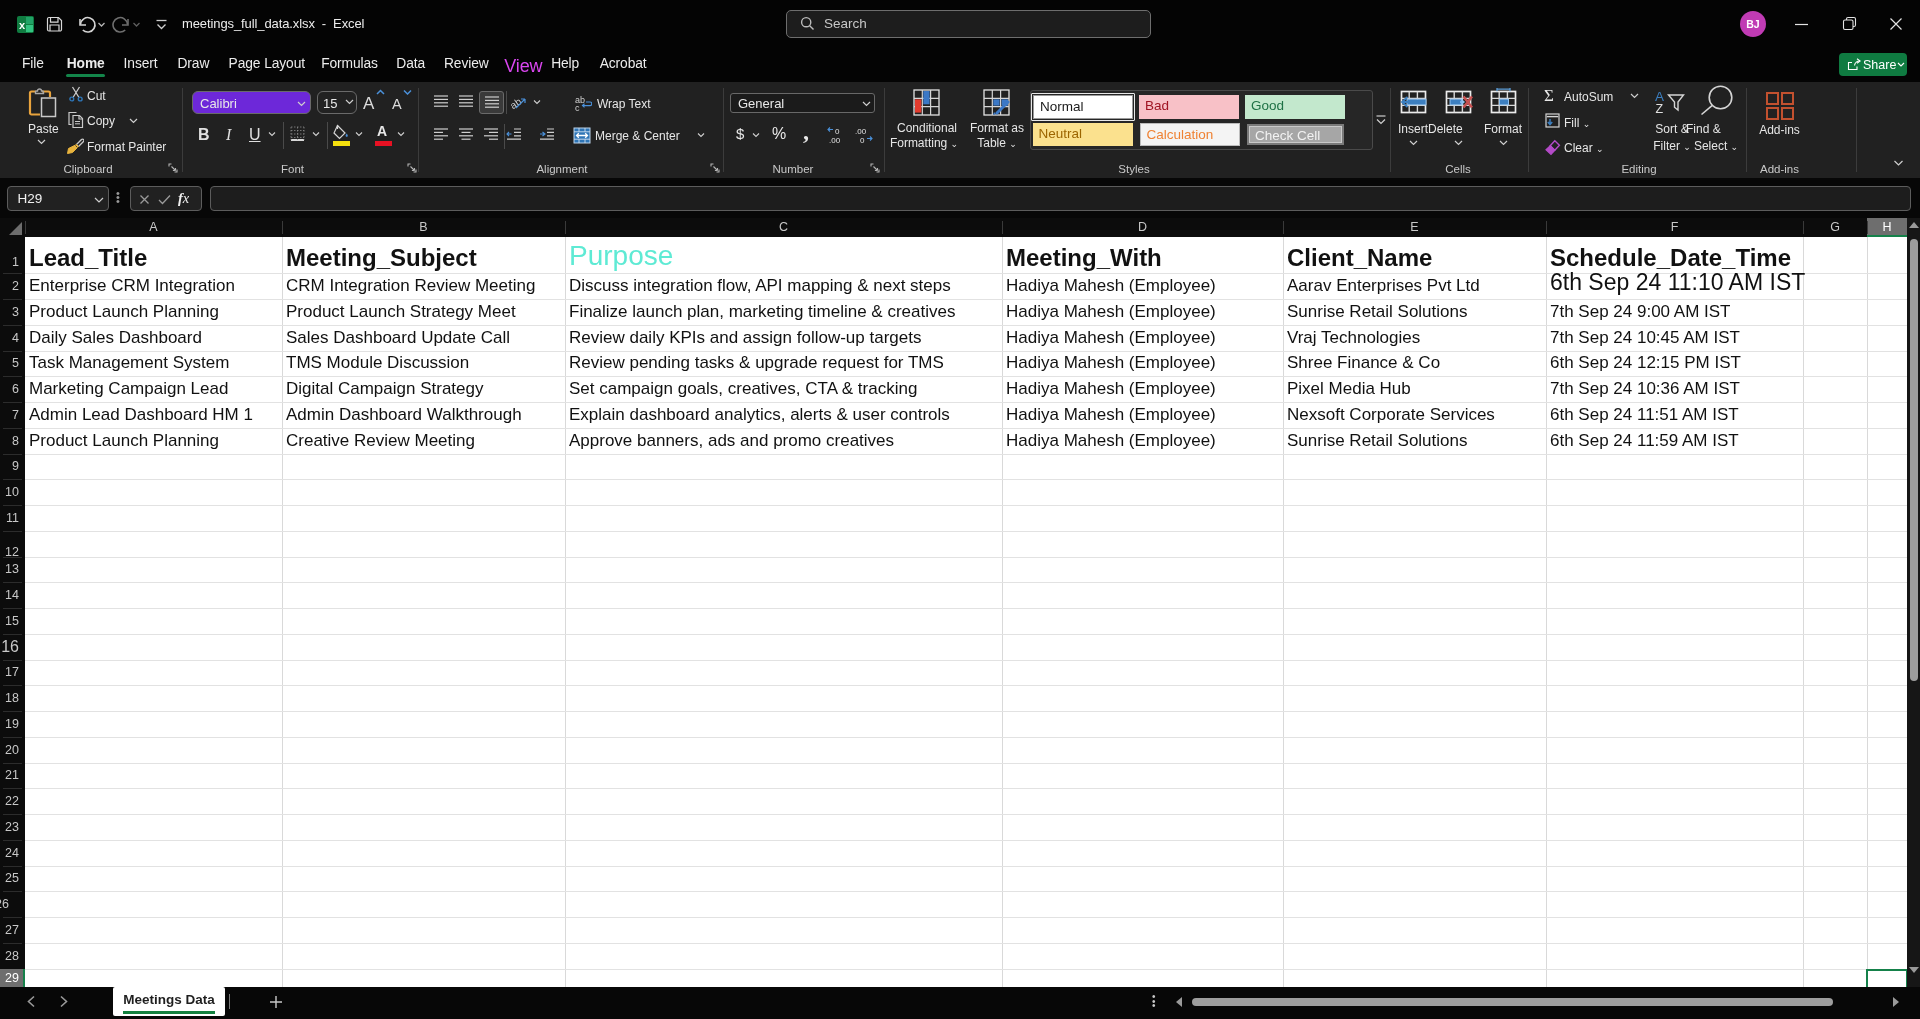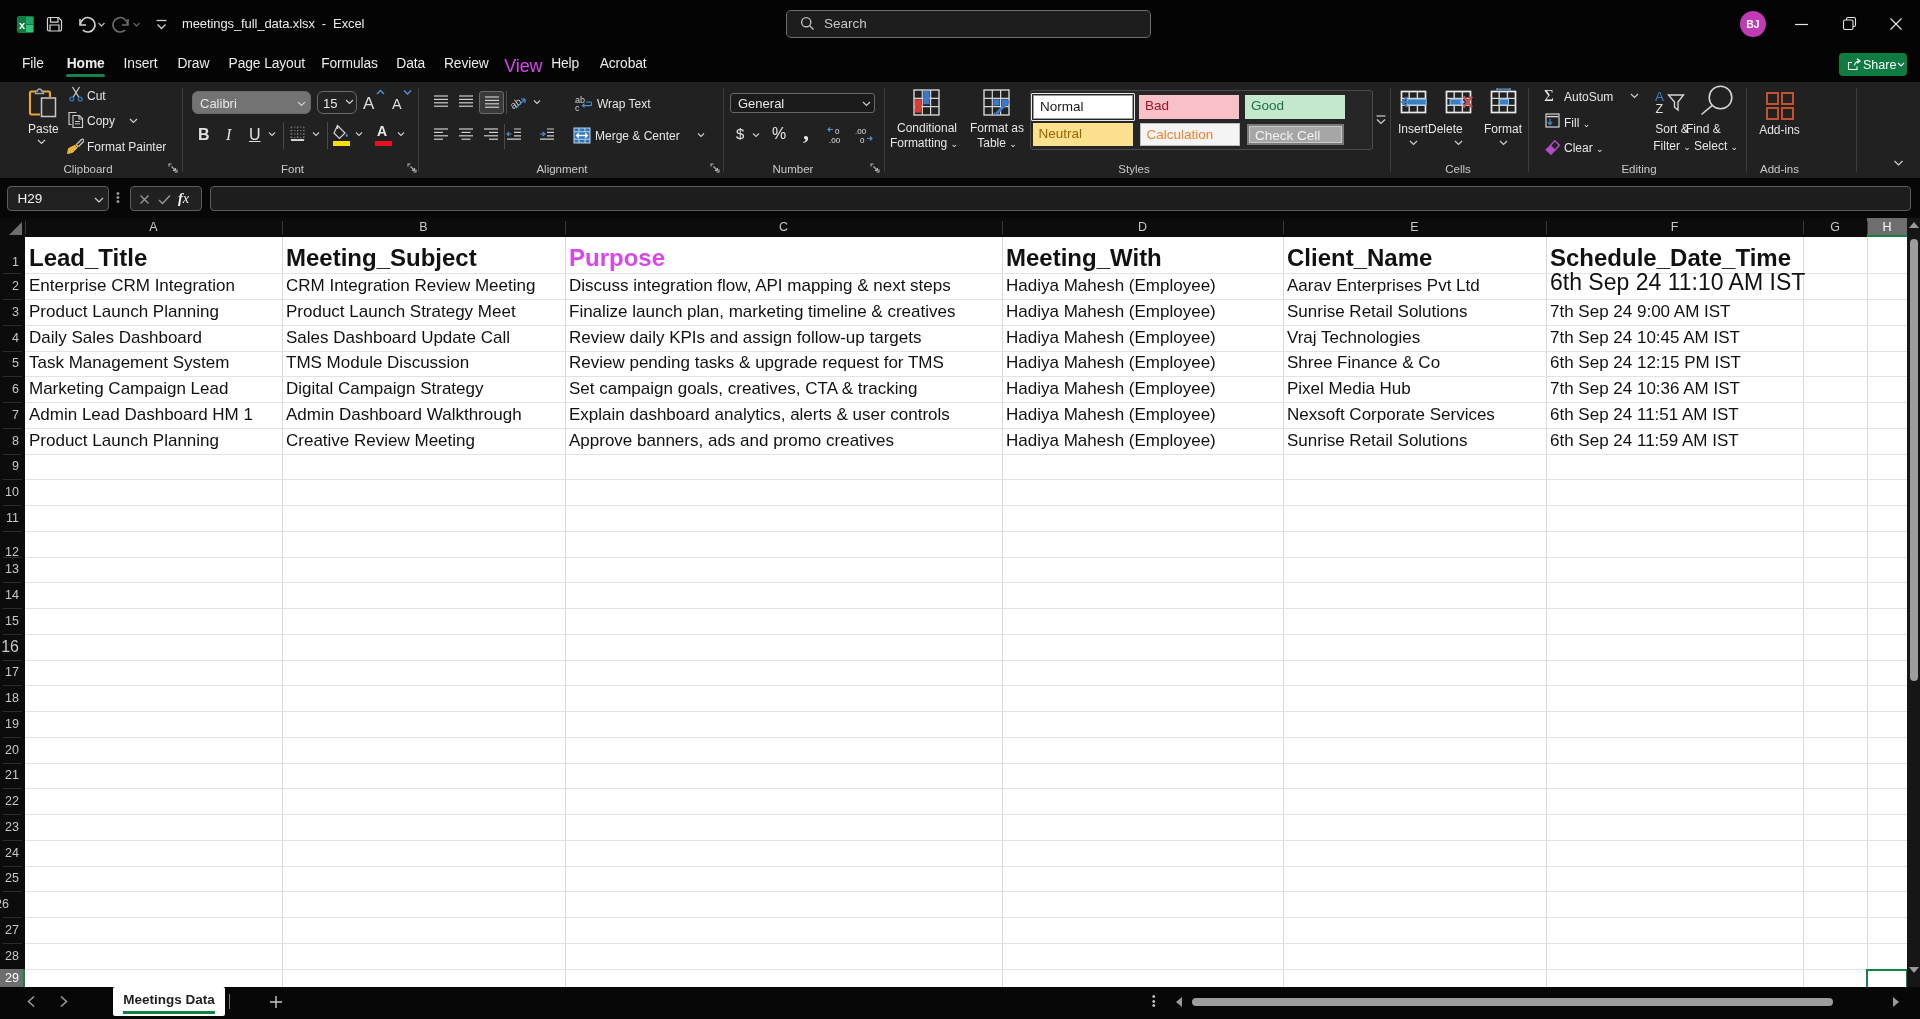--- a/index.html
+++ b/index.html
@@ -136,21 +136,21 @@
 <div class="btxt" style="left:87px;top:114px">Copy</div>
 <svg class="ic" style="left:129px;top:118px" width="9" height="6" viewBox="0 0 9 6" fill="none" stroke="#cfcfcf" stroke-width="1.2">
     <path d="M1 1 l3.5 3.5 3.5-3.5"></path>
   </svg>
 <svg class="ic" style="left:66px;top:137px" width="18" height="18" viewBox="0 0 18 18">
 <path d="M10.5 7.5 L15.5 2.5 a1.4 1.4 0 0 1 2 2 L12.5 9.5" fill="none" stroke="#c9c9c9" stroke-width="1.4"></path>
 <path d="M10.5 7.5 L12.5 9.5 L6.5 15.5 L1.5 16.5 L2.5 11.5 Z" fill="#e8b33d" stroke="#e8b33d" stroke-width="1"></path>
 <path d="M9.5 8.5 l2 2" stroke="#262626" stroke-width="0.8"></path>
 </svg>
 <div class="btxt" style="left:87px;top:140px">Format Painter</div>
-<div class="a" style="left:192px;top:91px;width:119px;height:23px;background:#737373;border:1px solid #6a6a6a;border-radius:6px">
+<div class="a" style="left:192px;top:91px;width:119px;height:23px;background:#6d28d9;border:1px solid #6a6a6a;border-radius:6px">
 <span style="position:absolute;left:7px;top:3.5px;font-size:13px;color:#e8e8e8">Calibri</span>
 <svg class="ic" style="left:104px;top:9px" width="9" height="6" viewBox="0 0 9 6" fill="none" stroke="#cfcfcf" stroke-width="1.2">
       <path d="M1 1 l3.5 3.5 3.5-3.5"></path>
     </svg>
 </div>
 <div class="a" style="left:317px;top:91px;width:40px;height:23px;background:#222222;border:1px solid #6a6a6a;border-radius:6px">
 <span style="position:absolute;left:5px;top:3.5px;font-size:13px;color:#e8e8e8">15</span>
 <svg class="ic" style="left:27px;top:7px" width="9" height="6" viewBox="0 0 9 6" fill="none" stroke="#cfcfcf" stroke-width="1.2">
       <path d="M1 1 l3.5 3.5 3.5-3.5"></path>
     </svg>
@@ -510,21 +510,21 @@
 <div class="a" style="left:25px;top:788.3px;width:1882px;height:1px;background:#e2e2e2"></div>
 <div class="a" style="left:25px;top:814.05px;width:1882px;height:1px;background:#e2e2e2"></div>
 <div class="a" style="left:25px;top:839.8px;width:1882px;height:1px;background:#e2e2e2"></div>
 <div class="a" style="left:25px;top:865.55px;width:1882px;height:1px;background:#e2e2e2"></div>
 <div class="a" style="left:25px;top:891.3px;width:1882px;height:1px;background:#e2e2e2"></div>
 <div class="a" style="left:25px;top:917.05px;width:1882px;height:1px;background:#e2e2e2"></div>
 <div class="a" style="left:25px;top:942.8px;width:1882px;height:1px;background:#e2e2e2"></div>
 <div class="a" style="left:25px;top:968.55px;width:1882px;height:1px;background:#e2e2e2"></div>
 <div class="a" style="left:29px;top:237.4px;height:35.9px;font-size:24px;font-weight:bold;color:#111;display:flex;align-items:flex-end;padding-bottom:1px;white-space:nowrap">Lead_Title</div>
 <div class="a" style="left:286px;top:237.4px;height:35.9px;font-size:24px;font-weight:bold;color:#111;display:flex;align-items:flex-end;padding-bottom:1px;white-space:nowrap">Meeting_Subject</div>
-<div class="a" style="left:569px;top:237.4px;height:35.9px;font-size:24px;font-weight:bold;color:#d946ef;display:flex;align-items:flex-end;padding-bottom:1px;white-space:nowrap">Purpose</div>
+<div class="a" style="left:569px;top:237.4px;height:35.9px;font-size:28px;font-weight:normal;color:#5eead4;display:flex;align-items:flex-end;padding-bottom:1px;white-space:nowrap">Purpose</div>
 <div class="a" style="left:1006px;top:237.4px;height:35.9px;font-size:24px;font-weight:bold;color:#111;display:flex;align-items:flex-end;padding-bottom:1px;white-space:nowrap">Meeting_With</div>
 <div class="a" style="left:1287px;top:237.4px;height:35.9px;font-size:24px;font-weight:bold;color:#111;display:flex;align-items:flex-end;padding-bottom:1px;white-space:nowrap">Client_Name</div>
 <div class="a" style="left:1550px;top:237.4px;height:35.9px;font-size:24px;font-weight:bold;color:#111;display:flex;align-items:flex-end;padding-bottom:1px;white-space:nowrap">Schedule_Date_Time</div>
 <div class="a" style="left:29px;top:273.3px;height:25.75px;font-size:17px;color:#111;display:flex;align-items:flex-end;padding-bottom:3px;white-space:nowrap">Enterprise CRM Integration</div>
 <div class="a" style="left:286px;top:273.3px;height:25.75px;font-size:17px;color:#111;display:flex;align-items:flex-end;padding-bottom:3px;white-space:nowrap">CRM Integration Review Meeting</div>
 <div class="a" style="left:569px;top:273.3px;height:25.75px;font-size:17px;color:#111;display:flex;align-items:flex-end;padding-bottom:3px;white-space:nowrap">Discuss integration flow, API mapping &amp; next steps</div>
 <div class="a" style="left:1006px;top:273.3px;height:25.75px;font-size:17px;color:#111;display:flex;align-items:flex-end;padding-bottom:3px;white-space:nowrap">Hadiya Mahesh (Employee)</div>
 <div class="a" style="left:1287px;top:273.3px;height:25.75px;font-size:17px;color:#111;display:flex;align-items:flex-end;padding-bottom:3px;white-space:nowrap">Aarav Enterprises Pvt Ltd</div>
 <div class="a" style="left:1550px;top:273.3px;height:25.75px;font-size:23px;color:#111;display:flex;align-items:flex-end;padding-bottom:3px;white-space:nowrap">6th Sep 24 11:10 AM IST</div>
 <div class="a" style="left:29px;top:299.05px;height:25.75px;font-size:17px;color:#111;display:flex;align-items:flex-end;padding-bottom:3px;white-space:nowrap">Product Launch Planning</div>

